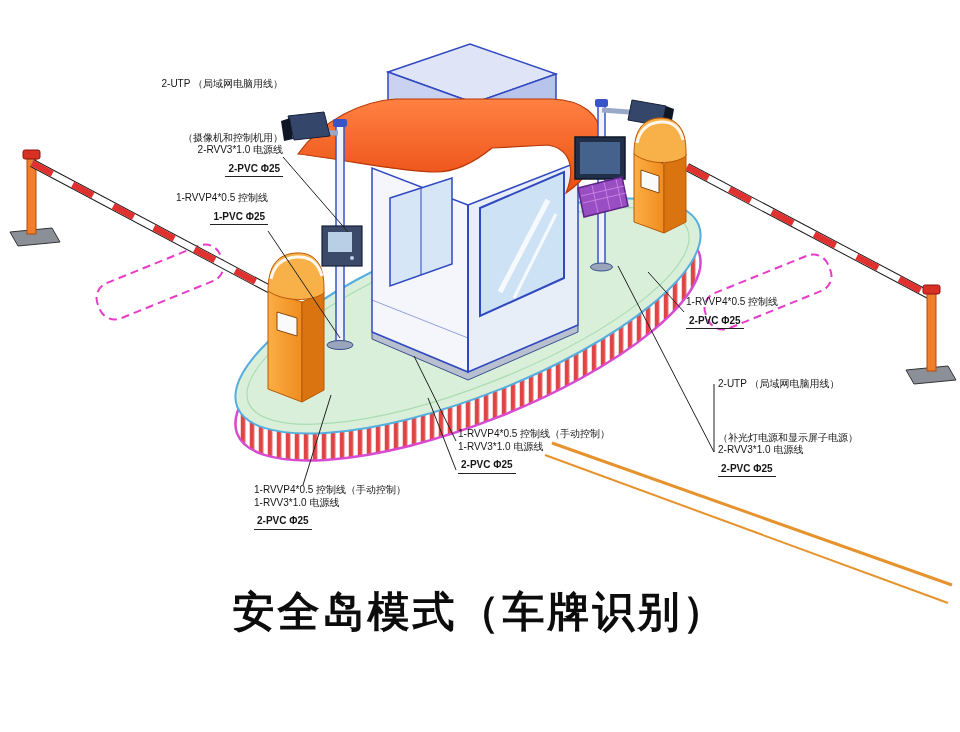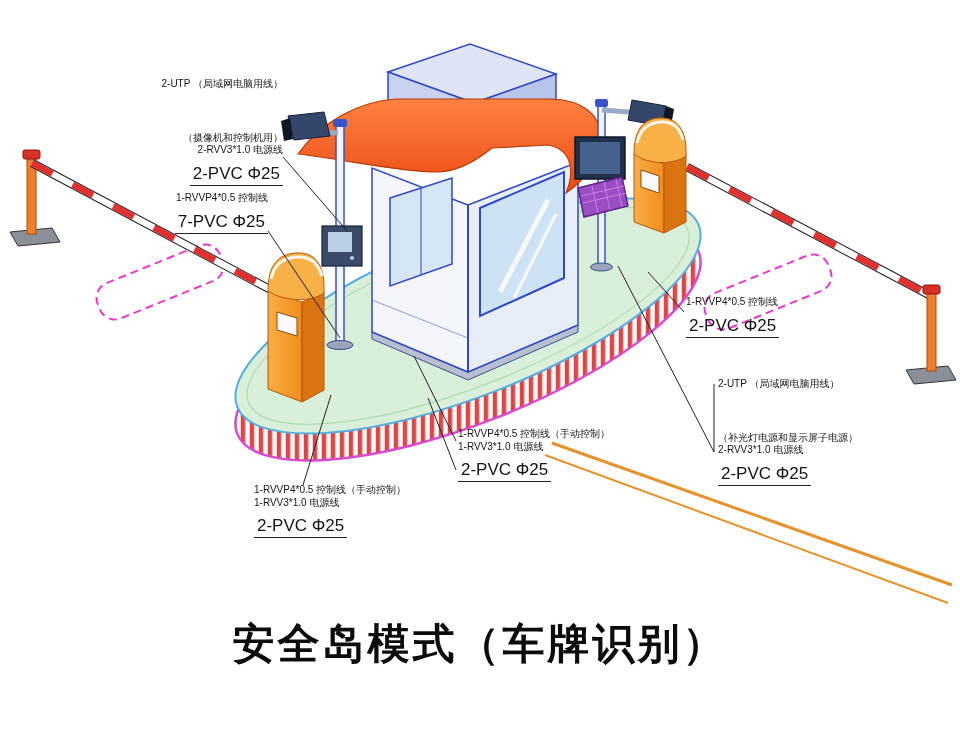--- a/index.html
+++ b/index.html
@@ -6,25 +6,25 @@
   .stage{
     position:relative;width:960px;height:732px;background:#ffffff;overflow:hidden;
     font-family:"Liberation Sans", sans-serif;color:#151515;
   }
   .stage svg{position:absolute;left:0;top:0;}
   .anno{position:absolute;line-height:1.25;white-space:nowrap;}
   .anno.right{text-align:right;}
   .l-main{font-size:10px;}
   .l-small{font-size:10px;margin-top:41px;}
   .l-pvc{
-    font-size:17px;display:inline-block;margin-top:6px;
-    border-bottom:1.3px solid #222;padding:0 3px 1px 3px;
+    font-size:10px;display:inline-block;margin-top:6px;
+    border-bottom:1.3px solid #222;padding:0 3px 1px 3px;font-weight:bold;
   }
   .title{
-    position:absolute;left:0;right:0;top:616px;text-align:center;
+    position:absolute;left:0;right:0;top:584px;text-align:center;
     font-size:42px;font-weight:600;letter-spacing:3px;color:#0c0c0c;
   }
 </style>
 </head>
 <body>
 
 <div class="stage">
 
   <svg width="960" height="732" viewBox="0 0 960 732">
     <defs>
@@ -174,21 +174,21 @@
 
   <div class="anno right" style="right:677px; top:78px;">
     <div class="l-main">2-UTP （局域网电脑用线）</div>
     <div class="l-small">（摄像机和控制机用）</div>
     <div class="l-main">2-RVV3*1.0 电源线</div>
     <div class="l-pvc">2-PVC Φ25</div>
   </div>
 
   <div class="anno right" style="right:692px; top:192px;">
     <div class="l-main">1-RVVP4*0.5 控制线</div>
-    <div class="l-pvc">7-PVC Φ25</div>
+    <div class="l-pvc">1-PVC Φ25</div>
   </div>
 
   <div class="anno" style="left:686px; top:296px;">
     <div class="l-main">1-RVVP4*0.5 控制线</div>
     <div class="l-pvc">2-PVC Φ25</div>
   </div>
 
   <div class="anno" style="left:718px; top:378px;">
     <div class="l-main">2-UTP （局域网电脑用线）</div>
     <div class="l-small">（补光灯电源和显示屏子电源）</div>

